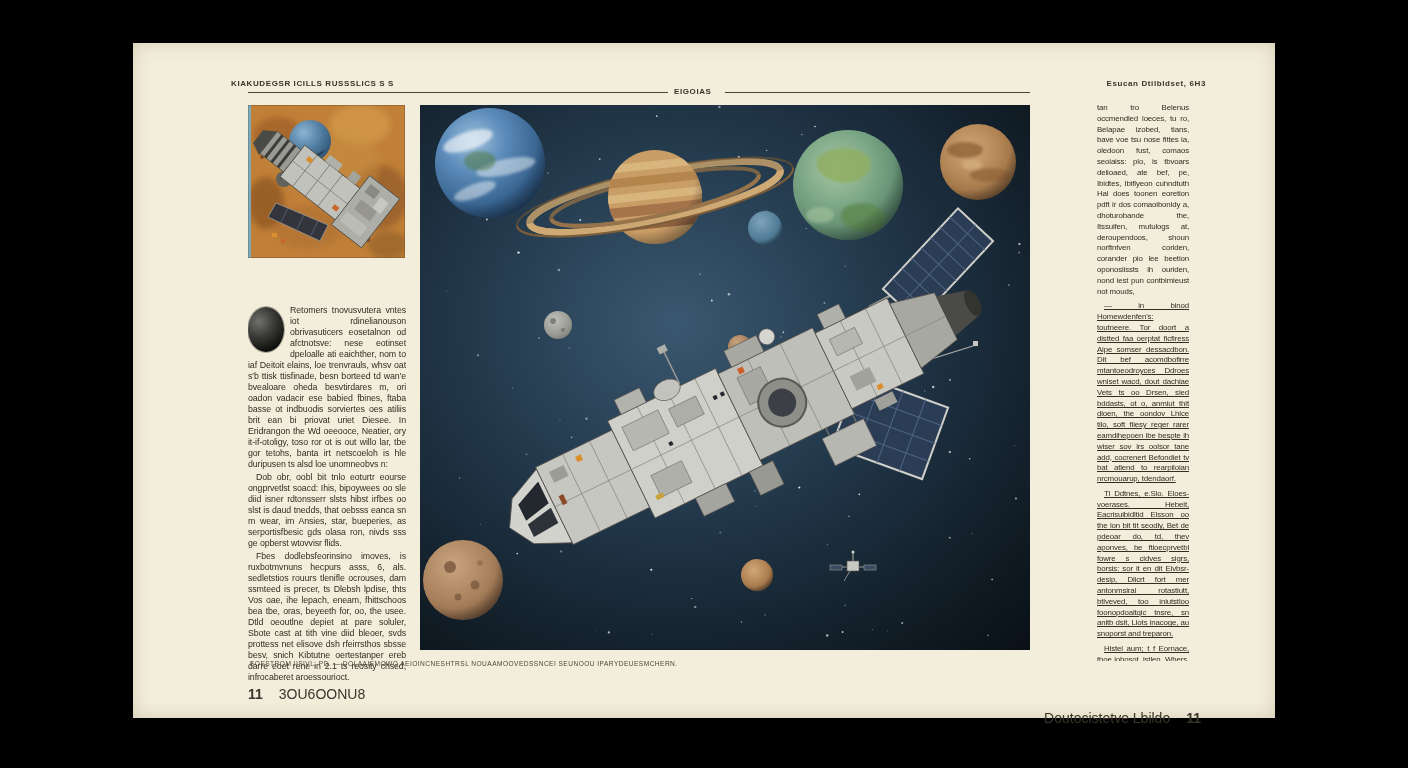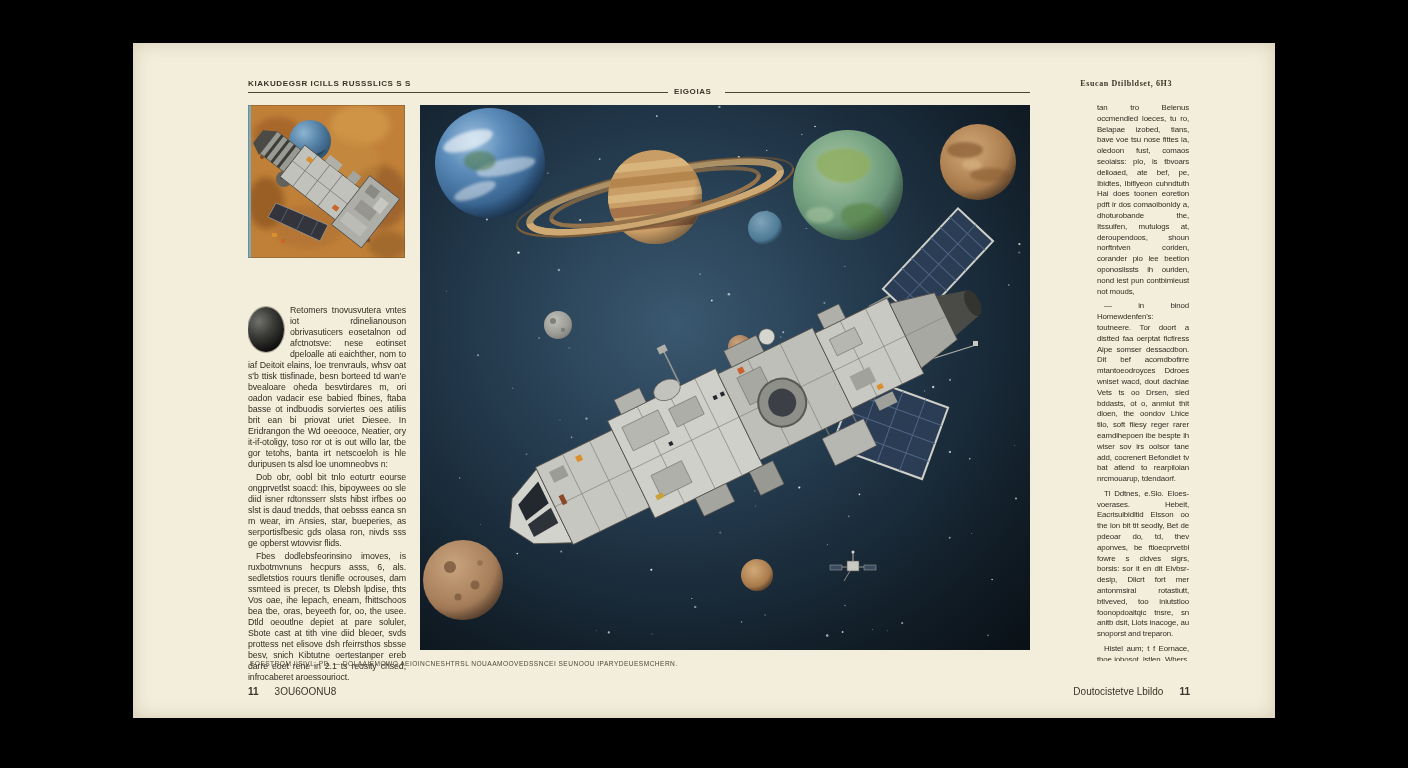--- a/index.html
+++ b/index.html
@@ -2,23 +2,23 @@
 <html><head>
 <meta charset="utf-8">
 <style>
   html,body{margin:0;padding:0;background:#000;}
   body{width:1408px;height:768px;position:relative;overflow:hidden;
        font-family:"Liberation Sans",sans-serif;color:#2e2920;}
   .page{position:absolute;left:133px;top:43px;width:1142px;height:675px;
         background:#f3eedb;box-shadow:inset 0 0 18px rgba(120,105,70,.25);}
   .hdr{position:absolute;top:36px;font-size:8px;font-weight:bold;
        letter-spacing:.6px;color:#3a342a;white-space:nowrap;}
-  .hdr-left{left:115px;}
+  .hdr-left{left:98px;}
   .hdr-center{left:541px;top:44px;}
-  .hdr-right{right:103px;font-family:Liberation Serif, serif;}
+  .hdr-right{right:69px;}
   .rule{position:absolute;height:1px;background:#4a4438;top:49px;}
   .rule1{left:115px;width:420px;}
   .rule2{left:592px;width:305px;}
 
   .thumb{position:absolute;left:115px;top:62px;width:157px;height:153px;}
   .thumb svg{display:block;}
 
   .leftcol{position:absolute;left:115px;top:224px;width:158px;height:392px;
            overflow:hidden;font-size:8.8px;line-height:11px;text-align:justify;
            letter-spacing:-0.1px;color:#332d22;margin-top:38px;}
@@ -32,26 +32,26 @@
   .figure{position:absolute;left:287px;top:62px;width:610px;height:545px;}
   .figure svg{display:block;}
   .caption{position:absolute;left:117px;top:617px;font-size:6.6px;
            letter-spacing:.45px;color:#4c463a;white-space:nowrap;
            text-transform:uppercase;}
 
   .rightcol{position:absolute;left:960px;top:56px;width:100px;height:562px;
             overflow:hidden;font-size:7.9px;line-height:10.8px;
             text-align:justify;letter-spacing:-0.15px;color:#332d22;}
   .rightcol p{margin:4px;}
-  .rightcol p + p{text-indent:7px;}
-
-  .footer{position:absolute;top:643px;font-size:10px;color:#3a342a;
+  .rightcol p + p{text-indent:7px;text-decoration:underline;}
+
+  .footer{position:absolute;top:643px;font-size:14px;color:#3a342a;
           white-space:nowrap;}
   .footer-left{left:115px;}
-  .footer-right{right:85px;}
+  .footer-right{right:74px;margin-top:24px;}
   .pgnum{font-weight:bold;}
   .fgap{display:inline-block;width:16px;}
 </style>
 </head>
 <body>
 
 <div class="page">
 
   <div class="hdr hdr-left">KIAKUDEGSR ICILLS RUSSSLICS S S</div>
   <div class="rule rule1"></div>

